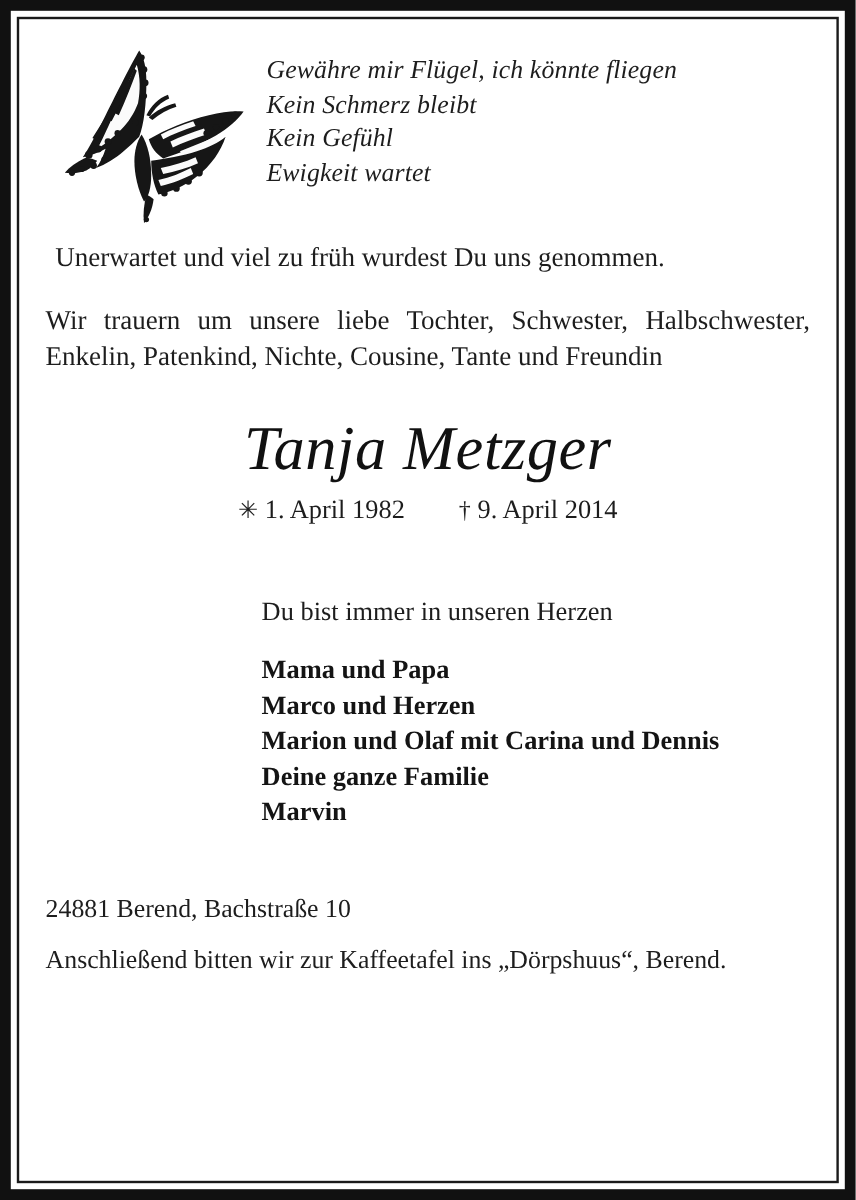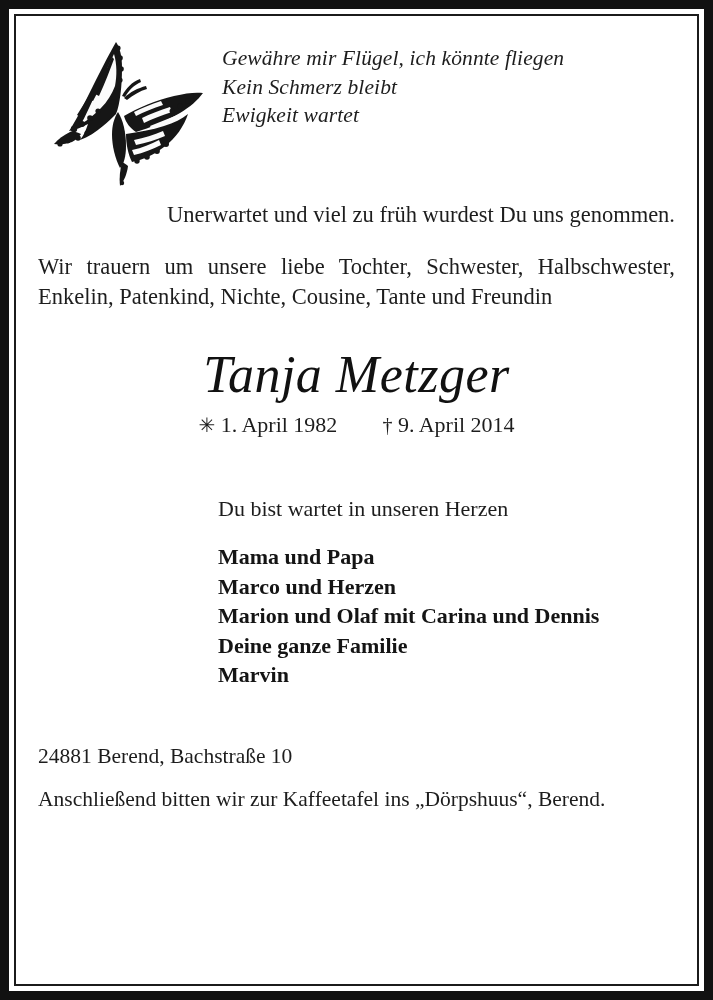--- a/index.html
+++ b/index.html
@@ -68,21 +68,20 @@
   }
   .poem-line { white-space: nowrap; }
 
   
   .lead {
     margin: 0;
     padding: 0 0 0 8px;
     font-size: 22.5px;
     line-height: 30px;
     color: #1d1d1d;
-    text-align: right;
   }
   .trauern {
     margin: 22px 0 0 0;
     padding: 0;
     font-size: 22.5px;
     line-height: 30px;
     text-align: justify;
     text-align-last: left;
     color: #1d1d1d;
   }
@@ -228,39 +227,40 @@
                        C80 130 78 129 76 128 Z"></path>
               <circle cx="77" cy="140" r="2.4"></circle>
                 <circle cx="76" cy="149" r="2.2"></circle>
             </g>
           </svg>
         </div>
 
         <div class="poem">
           <div class="poem-line">Gewähre mir Flügel, ich könnte fliegen</div>
           <div class="poem-line">Kein Schmerz bleibt</div>
+          <div class="poem-line">Kein Gefühl</div>
           <div class="poem-line">Ewigkeit wartet</div>
         </div>
       </div>
 
       <p class="lead">Unerwartet und viel zu früh wurdest Du uns genommen.</p>
 
       <p class="trauern">Wir trauern um unsere liebe Tochter, Schwester, Halbschwester, Enkelin, Patenkind, Nichte, Cousine, Tante und Freundin</p>
 
       <div class="name">Tanja Metzger</div>
 
       <div class="dates">
         <span class="sym">✳</span>
         <span>1. April 1982</span>
         <span class="gap"></span>
         <span class="sym">†</span>
         <span>9. April 2014</span>
       </div>
 
-      <div class="dedication">Du bist wartet in unseren Herzen</div>
+      <div class="dedication">Du bist immer in unseren Herzen</div>
 
       <ul class="family">
         <li>Mama und Papa</li>
         <li>Marco und Herzen</li>
         <li>Marion und Olaf mit Carina und Dennis</li>
         <li>Deine ganze Familie</li>
         <li>Marvin</li>
       </ul>
 
       <p class="address">24881 Berend, Bachstraße 10</p>

